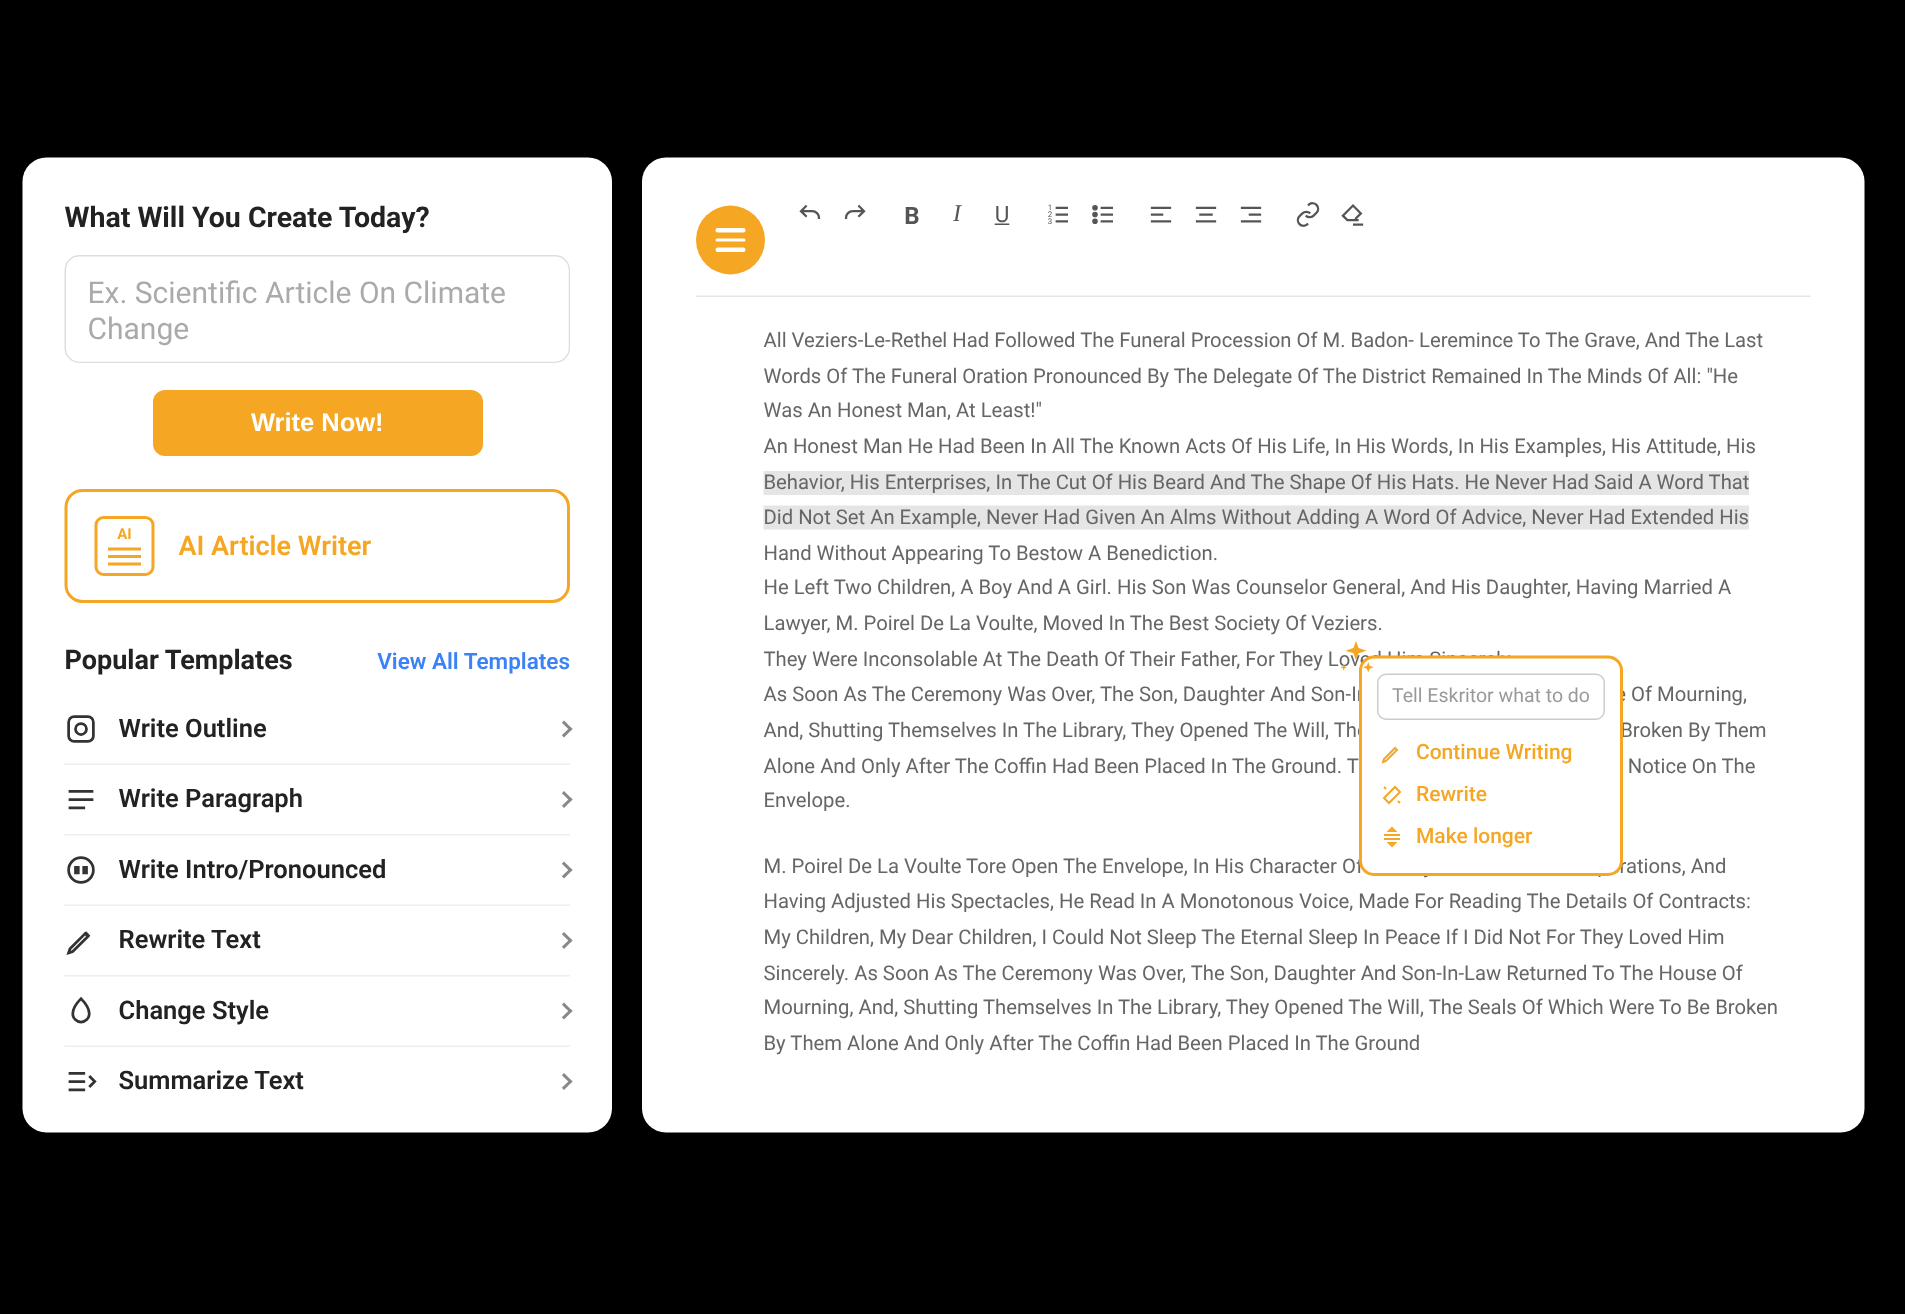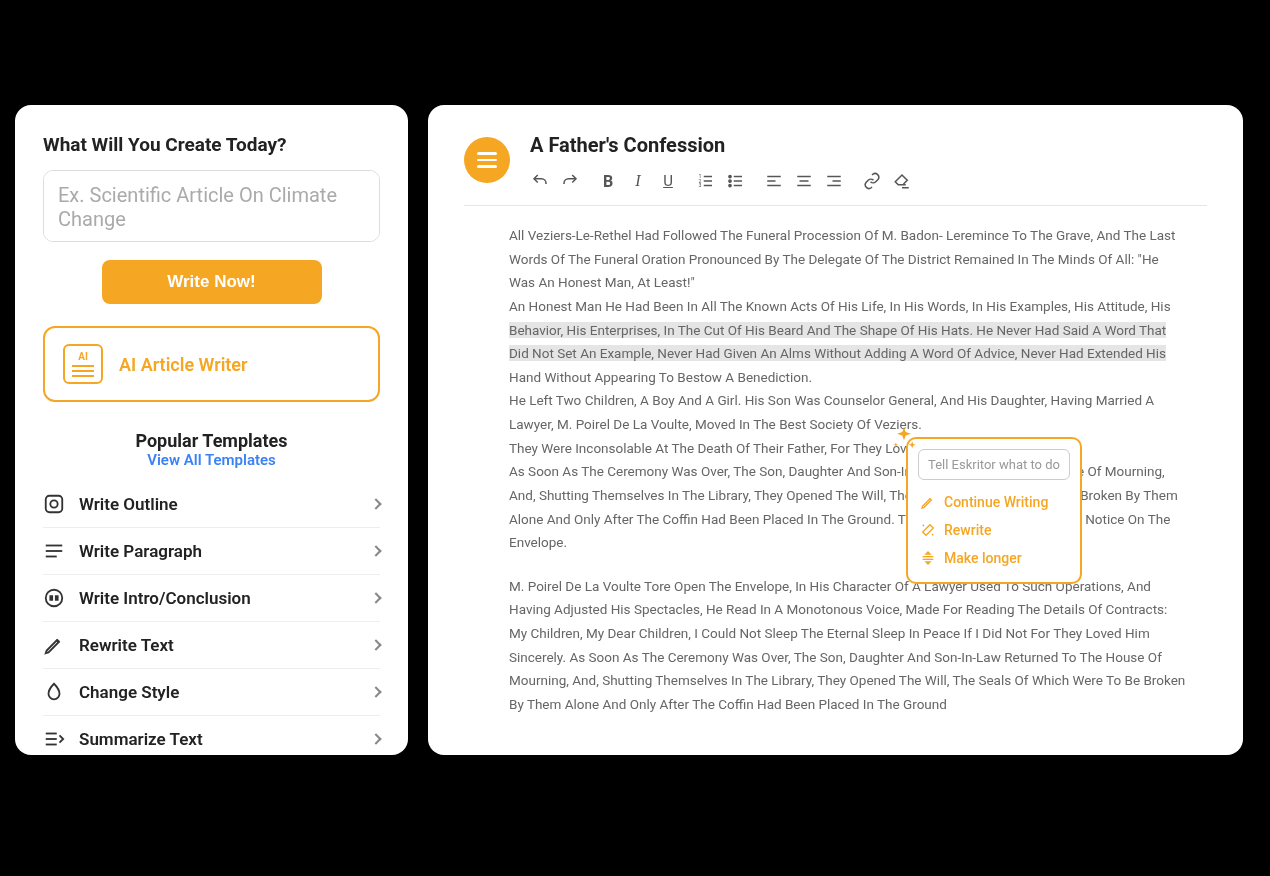--- a/index.html
+++ b/index.html
@@ -97,21 +97,20 @@
   .ai-writer-label {
     font-size: 18px;
     font-weight: 600;
     color: #f5a623;
   }
   .templates-header {
     display: flex;
     justify-content: space-between;
     align-items: center;
     margin-bottom: 12px;
-    flex-direction: column;
   }
   .templates-title {
     font-size: 18px;
     font-weight: 700;
     color: #222;
   }
   .view-all-link {
     font-size: 15px;
     font-weight: 600;
     color: #3b82f6;
@@ -302,21 +301,21 @@
           <line x1="3" y1="18" x2="15" y2="18"></line>
         </svg>
       <div class="template-label">Write Paragraph</div>
       <div class="chevron"></div>
     </div>
     <div class="template-item">
       <svg class="template-icon" viewBox="0 0 24 24" fill="none" stroke="currentColor" stroke-width="2">
           <circle cx="12" cy="12" r="9"></circle>
           <path d="M8 10h2v4H8zM14 10h2v4h-2z"></path>
         </svg>
-      <div class="template-label">Write Intro/Conclusion</div>
+      <div class="template-label">Write Intro/Pronounced</div>
       <div class="chevron"></div>
     </div>
     <div class="template-item">
       <svg class="template-icon" viewBox="0 0 24 24" fill="none" stroke="currentColor" stroke-width="2">
           <path d="M3 21l3-1 11-11-2-2L4 18l-1 3z"></path>
           <path d="M15 6l3 3"></path>
         </svg>
       <div class="template-label">Rewrite Text</div>
       <div class="chevron"></div>
     </div>
@@ -340,21 +339,20 @@
   </div>
 
   <div class="panel right-panel">
     <div class="doc-header">
       <div class="menu-circle">
         <div class="line"></div>
           <div class="line"></div>
           <div class="line"></div>
       </div>
       <div class="doc-title-wrap">
-        <div class="doc-title">A Father's Confession</div>
         <div class="toolbar">
           <div class="toolbar-group">
             <div class="tb-btn">
                 <svg viewBox="0 0 24 24" width="18" height="18" fill="none" stroke="currentColor" stroke-width="2">
                   <path d="M9 14L4 9l5-5"></path>
                   <path d="M4 9h10a6 6 0 016 6v1"></path>
                 </svg>
               </div>
             <div class="tb-btn">
                 <svg viewBox="0 0 24 24" width="18" height="18" fill="none" stroke="currentColor" stroke-width="2">

